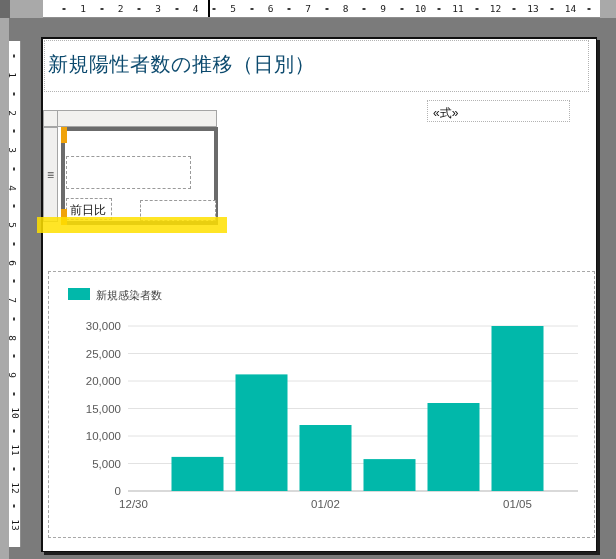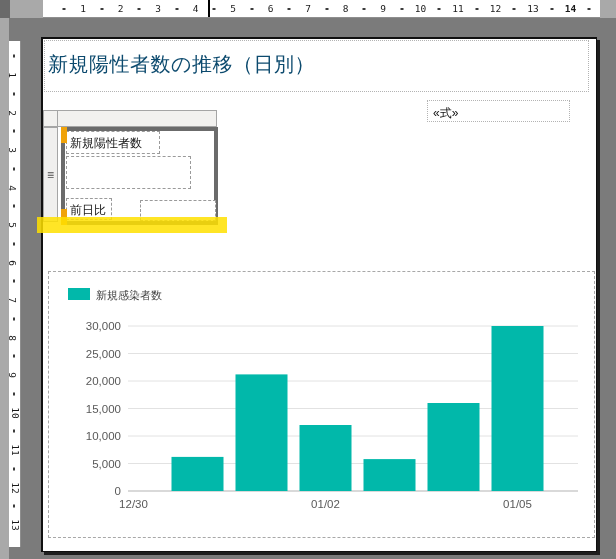--- a/index.html
+++ b/index.html
@@ -80,21 +80,21 @@
     <span class="ruler-num" style="left: 340px;">9</span>
     <span class="tick-dot-h" style="left: 321.25px;"></span>
     <span class="ruler-num" style="left: 377.5px;">10</span>
     <span class="tick-dot-h" style="left: 358.75px;"></span>
     <span class="ruler-num" style="left: 415px;">11</span>
     <span class="tick-dot-h" style="left: 396.25px;"></span>
     <span class="ruler-num" style="left: 452.5px;">12</span>
     <span class="tick-dot-h" style="left: 433.75px;"></span>
     <span class="ruler-num" style="left: 490px;">13</span>
     <span class="tick-dot-h" style="left: 471.25px;"></span>
-    <span class="ruler-num" style="left: 527.5px; font-weight: bold;">14</span>
+    <span class="ruler-num" style="left: 527.5px;">14</span>
     <span class="tick-dot-h" style="left: 508.75px;"></span>
     <span class="tick-dot-h" style="left: 546.25px;"></span>
   </div>
 <div class="corner-tr"></div>
 <div class="strip-left"></div>
 <div class="ruler-left" id="ruler-left">
     <span class="ruler-num" style="top: 34px;">1</span>
     <span class="tick-dot-v" style="top: 15.25px;"></span>
     <span class="ruler-num" style="top: 71.5px;">2</span>
     <span class="tick-dot-v" style="top: 52.75px;"></span>
@@ -130,21 +130,20 @@
 
   <div class="tablix-corner"></div>
   <div class="tablix-colheader"></div>
   <div class="tablix-rowhandle">
     <span class="row-grip">≡</span>
   </div>
 
   <div class="sel-container">
     <div class="grip-orange top"></div>
     <div class="grip-orange bottom"></div>
-    <div class="tb tb1">新規陽性者数</div>
     <div class="tb tb2"></div>
     <div class="tb tb3">前日比</div>
     <div class="tb tb4"></div>
   </div>
 
   <div class="yellow-bar"></div>
 
   <div class="chart-box">
     <svg id="chart-svg" width="545" height="265">
         <line x1="79" x2="529" y1="219" y2="219" stroke="#b3b3b3" stroke-width="1"></line>

